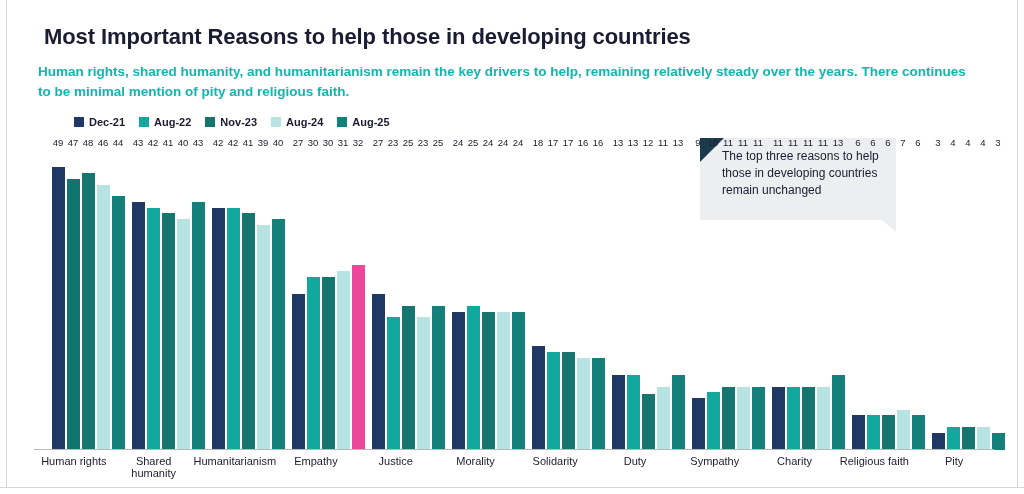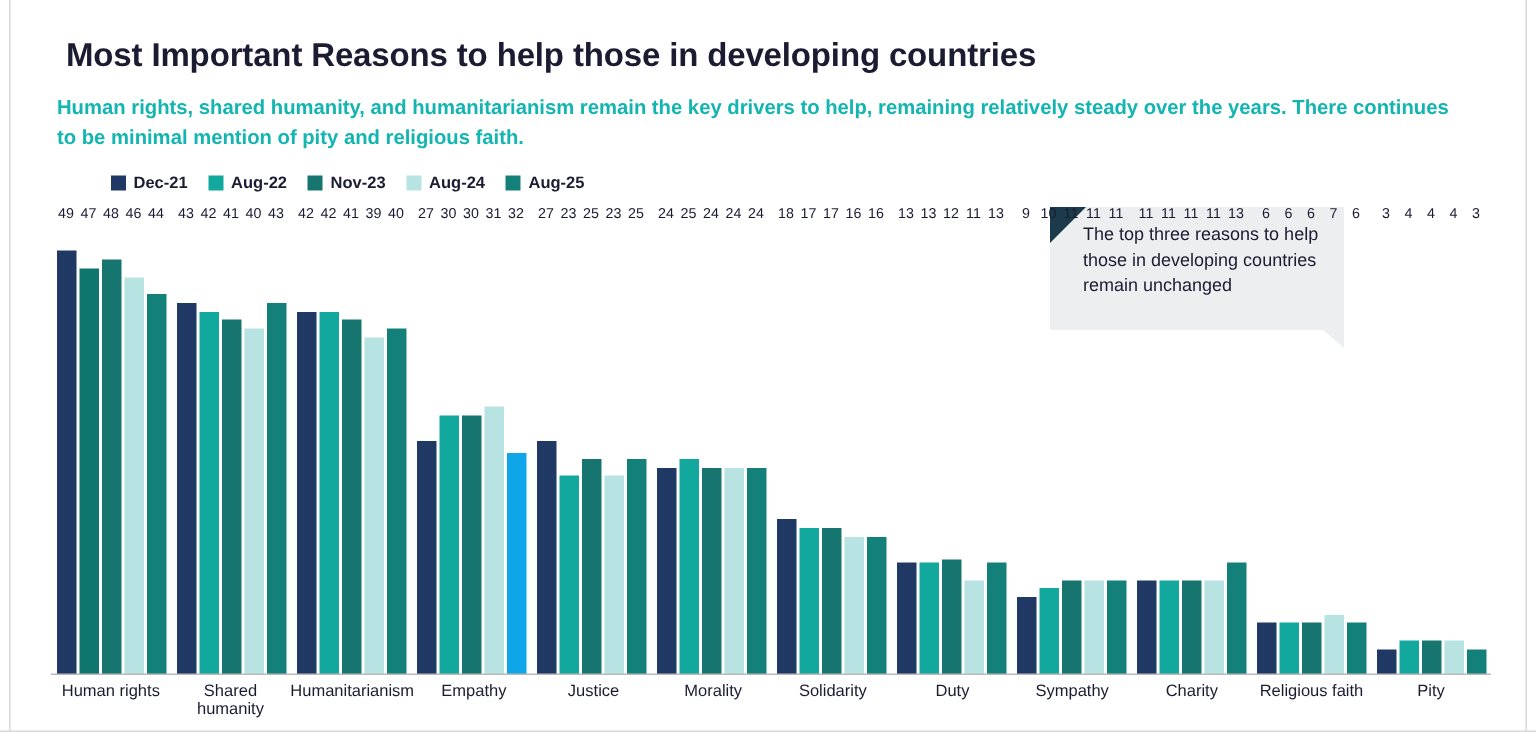--- a/index.html
+++ b/index.html
@@ -121,21 +121,21 @@
   .axis-line {
     position: absolute;
     left: 0;
     bottom: 0;
     width: 960px;
     height: 1px;
     background: #b9b9b9;
   }
   .groups {
     position: absolute;
-    left: 0; top: 0;
+    left: 14px; top: 0;
     width: 960px;
     height: 300px;
     display: flex;
   }
   .group {
     flex: 1 1 0;
     position: relative;
     height: 300px;
   }
   .bars {
@@ -331,21 +331,21 @@
               <div class="bar" style="height: 173px; background: rgb(22, 117, 111);">
                 <div class="bar-label">30</div>
               </div>
             </div>
             <div class="barwrap">
               <div class="bar" style="height: 179px; background: rgb(183, 228, 227);">
                 <div class="bar-label">31</div>
               </div>
             </div>
             <div class="barwrap">
-              <div class="bar" style="height: 148px; background: #0ea5e9;">
+              <div class="bar" style="height: 185px; background: #ec4899;">
                 <div class="bar-label">32</div>
               </div>
             </div>
           </div>
         </div>
         <div class="group">
           <div class="bars">
             <div class="barwrap">
               <div class="bar" style="height: 156px; background: rgb(31, 56, 100);">
                 <div class="bar-label">27</div>
@@ -437,21 +437,21 @@
               <div class="bar" style="height: 75px; background: rgb(31, 56, 100);">
                 <div class="bar-label">13</div>
               </div>
             </div>
             <div class="barwrap">
               <div class="bar" style="height: 75px; background: rgb(19, 168, 158);">
                 <div class="bar-label">13</div>
               </div>
             </div>
             <div class="barwrap">
-              <div class="bar" style="height: 77px; background: rgb(22, 117, 111); text-align: center;">
+              <div class="bar" style="height: 56px; background: rgb(22, 117, 111); text-align: center;">
                 <div class="bar-label">12</div>
               </div>
             </div>
             <div class="barwrap">
               <div class="bar" style="height: 63px; background: rgb(183, 228, 227);">
                 <div class="bar-label">11</div>
               </div>
             </div>
             <div class="barwrap">
               <div class="bar" style="height: 75px; background: rgb(20, 128, 122);">

